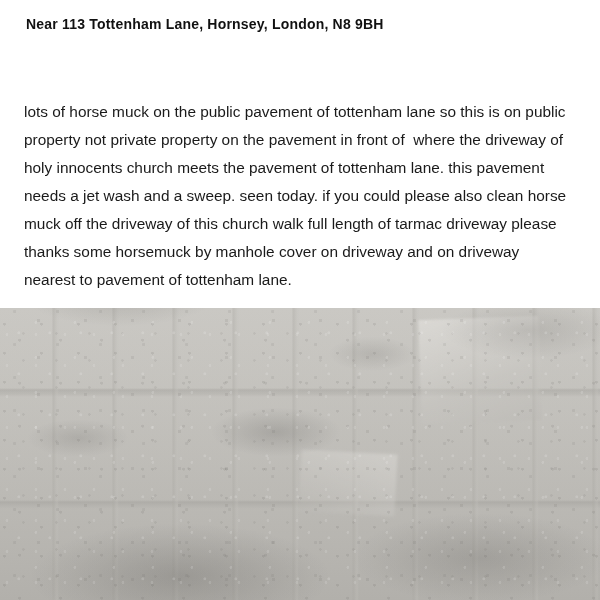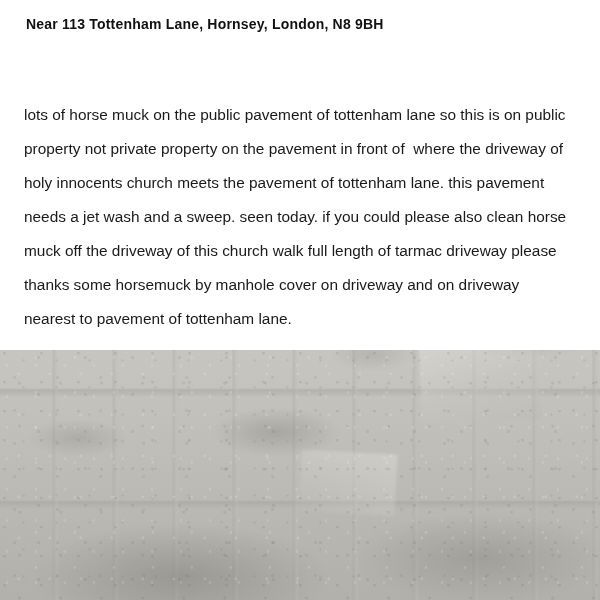--- a/index.html
+++ b/index.html
@@ -152,21 +152,21 @@
     left: 0;
     top: 48px;
     width: 600px;
     background: #ffffff;
     padding: 50px 30px 14px 24px;
     box-sizing: border-box;
   }
   .body-text {
     margin: 0;
     font-size: 15.4px;
-    line-height: 34px;
+    line-height: 28px;
     color: #1a1a1a;
     white-space: pre-wrap;
   }
 </style>
 </head>
 <body>
 
 <div class="report-card">
 
   <div class="photo-bg"></div>

